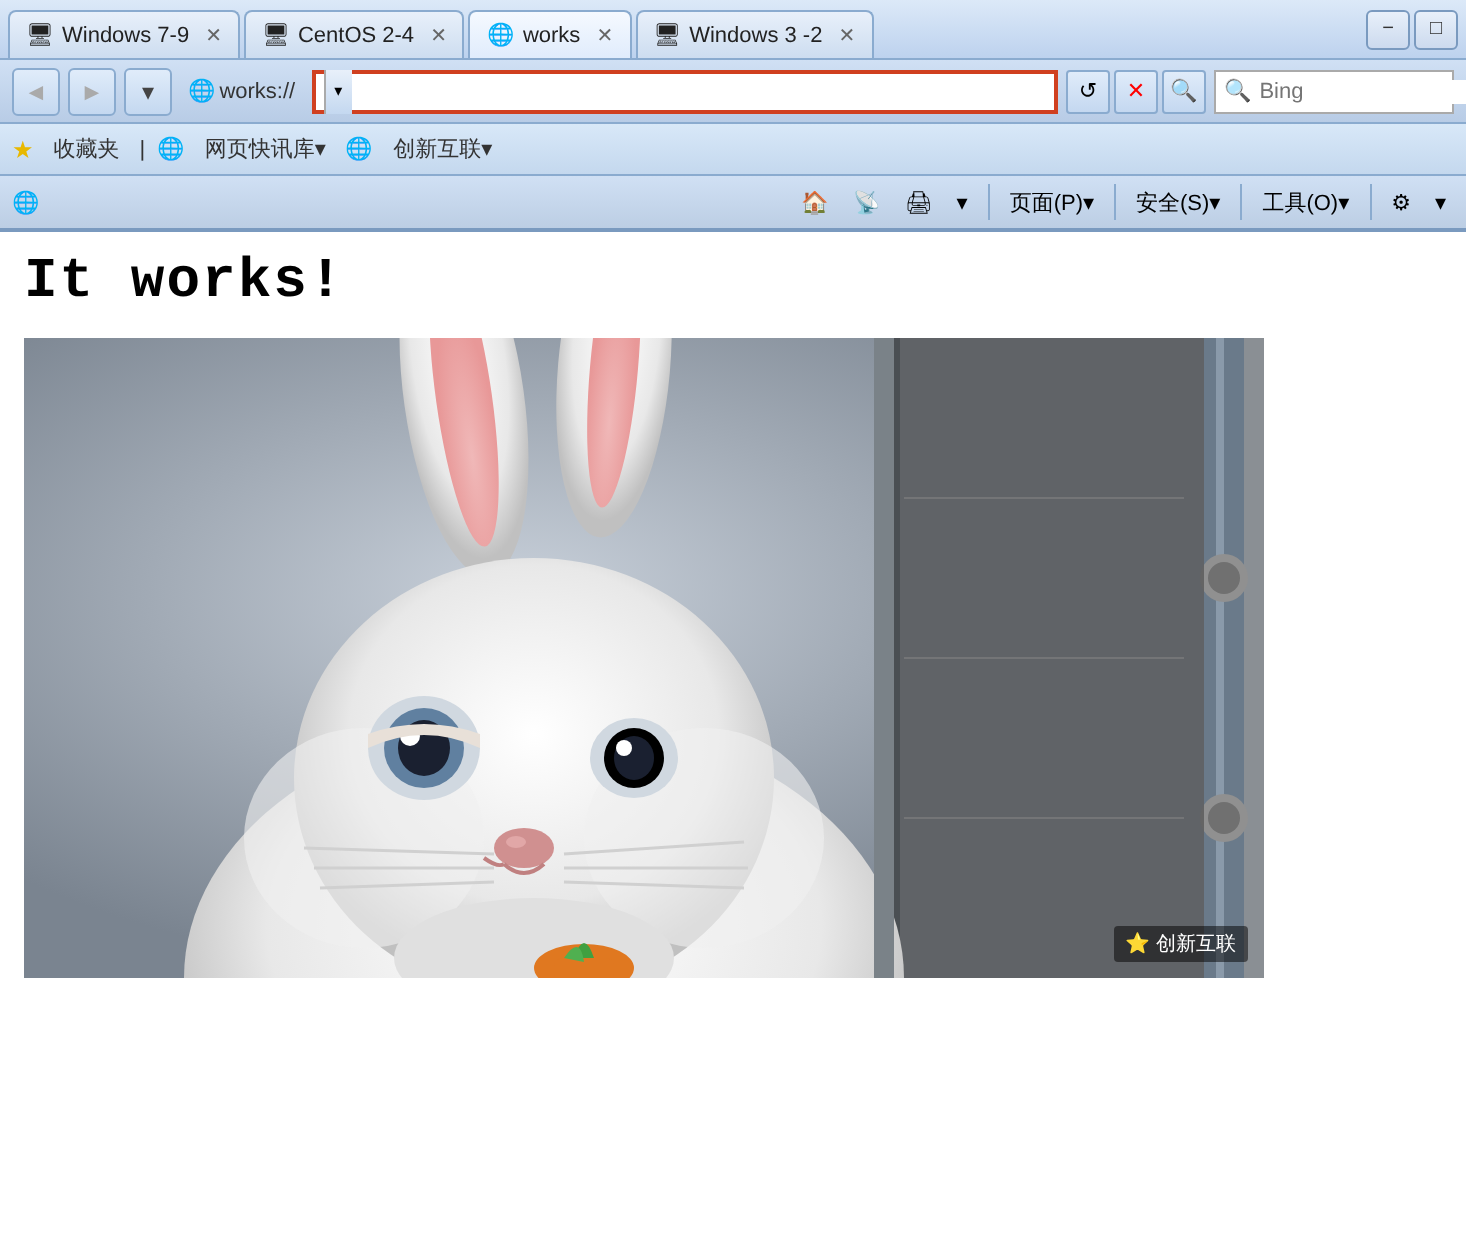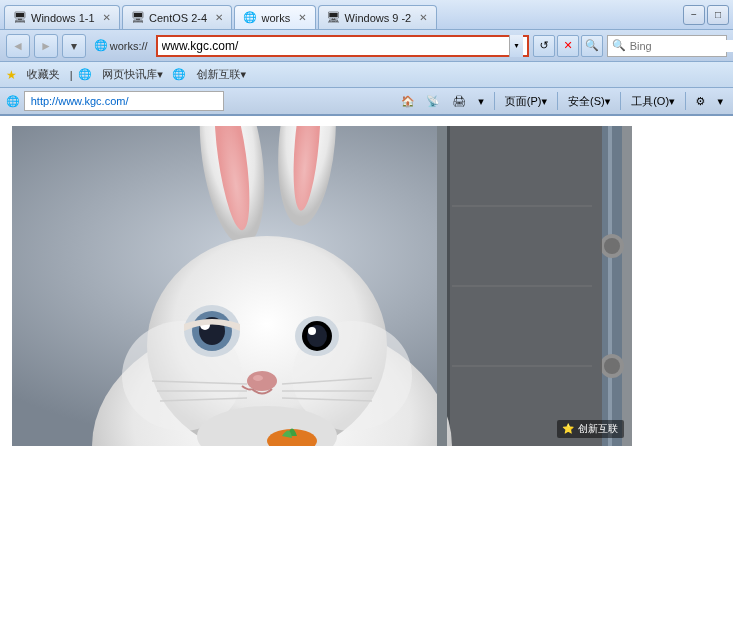--- a/index.html
+++ b/index.html
@@ -279,57 +279,56 @@
   </style>
 </head>
 <body>
 
 <div class="main-layout">
 
   <div class="title-bar">
     <div class="tabs">
       <div class="tab">
         <span class="tab-icon">🖥</span>
-        <span>Windows 1-1</span>
+        <span>Windows 7-9</span>
         <span class="tab-close">✕</span>
       </div>
       <div class="tab">
         <span class="tab-icon">🖥</span>
         <span>CentOS 2-4</span>
         <span class="tab-close">✕</span>
       </div>
       <div class="tab active">
         <span class="tab-icon">🌐</span>
         <span>works</span>
         <span class="tab-close">✕</span>
       </div>
       <div class="tab">
         <span class="tab-icon">🖥</span>
-        <span>Windows 9 -2</span>
+        <span>Windows 3 -2</span>
         <span class="tab-close">✕</span>
       </div>
     </div>
     <div class="win-controls">
       <div class="win-btn">−</div>
       <div class="win-btn">□</div>
     </div>
   </div>
 
   <div class="address-bar-area">
     <div class="nav-btn disabled">◄</div>
     <div class="nav-btn disabled">►</div>
     <div class="nav-btn">▾</div>
 
     <div class="address-label">
       <span style="color:#0066cc;">🌐</span>
       <span>works://</span>
     </div>
 
     <div class="address-input-wrap">
-      <input class="address-input" type="text" value="www.kgc.com/" style="">
       <div class="address-dropdown">▾</div>
     </div>
 
     <div class="address-right-btns">
       <div class="addr-icon-btn" title="Refresh">↺</div>
       <div class="addr-icon-btn" style="color:red;">✕</div>
       <div class="addr-icon-btn">🔍</div>
     </div>
 
     <div class="search-wrap">
@@ -349,23 +348,20 @@
       <span>网页快讯库▾</span>
     </div>
     <span style="color:#0066cc;">🌐</span>
     <div class="fav-item">
       <span>创新互联▾</span>
     </div>
   </div>
 
   <div class="toolbar-row">
     <span style="color:#0066cc;">🌐</span>
-    <div class="toolbar-url-box">
-      <span style="color:#0066cc; font-size:11px;">http://www.kgc.com/</span>
-    </div>
     <div style="flex:1;"></div>
     <div class="toolbar-icon-btn">🏠</div>
     <div class="toolbar-icon-btn">📡</div>
     <div class="toolbar-icon-btn">🖨</div>
     <div class="toolbar-icon-btn">▾</div>
     <div class="toolbar-sep"></div>
     <div class="toolbar-icon-btn">
       <span>页面(P)▾</span>
     </div>
     <div class="toolbar-sep"></div>
@@ -375,20 +371,21 @@
     <div class="toolbar-sep"></div>
     <div class="toolbar-icon-btn">
       <span>工具(O)▾</span>
     </div>
     <div class="toolbar-sep"></div>
     <div class="toolbar-icon-btn">⚙</div>
     <div class="toolbar-icon-btn">▾</div>
   </div>
 
   <div class="content-area">
+    <div class="works-text">It works!</div>
 
     <div class="bunny-image">
       <svg class="bunny-svg" viewBox="0 0 620 320" xmlns="http://www.w3.org/2000/svg">
 
         <rect width="620" height="320" fill="#a8b0b8"></rect>
 
         <rect width="620" height="320" fill="url(#bgGrad)"></rect>
         <defs>
           <radialGradient id="bgGrad" cx="40%" cy="40%" r="60%">
             <stop offset="0%" stop-color="#c8d0da"></stop>

